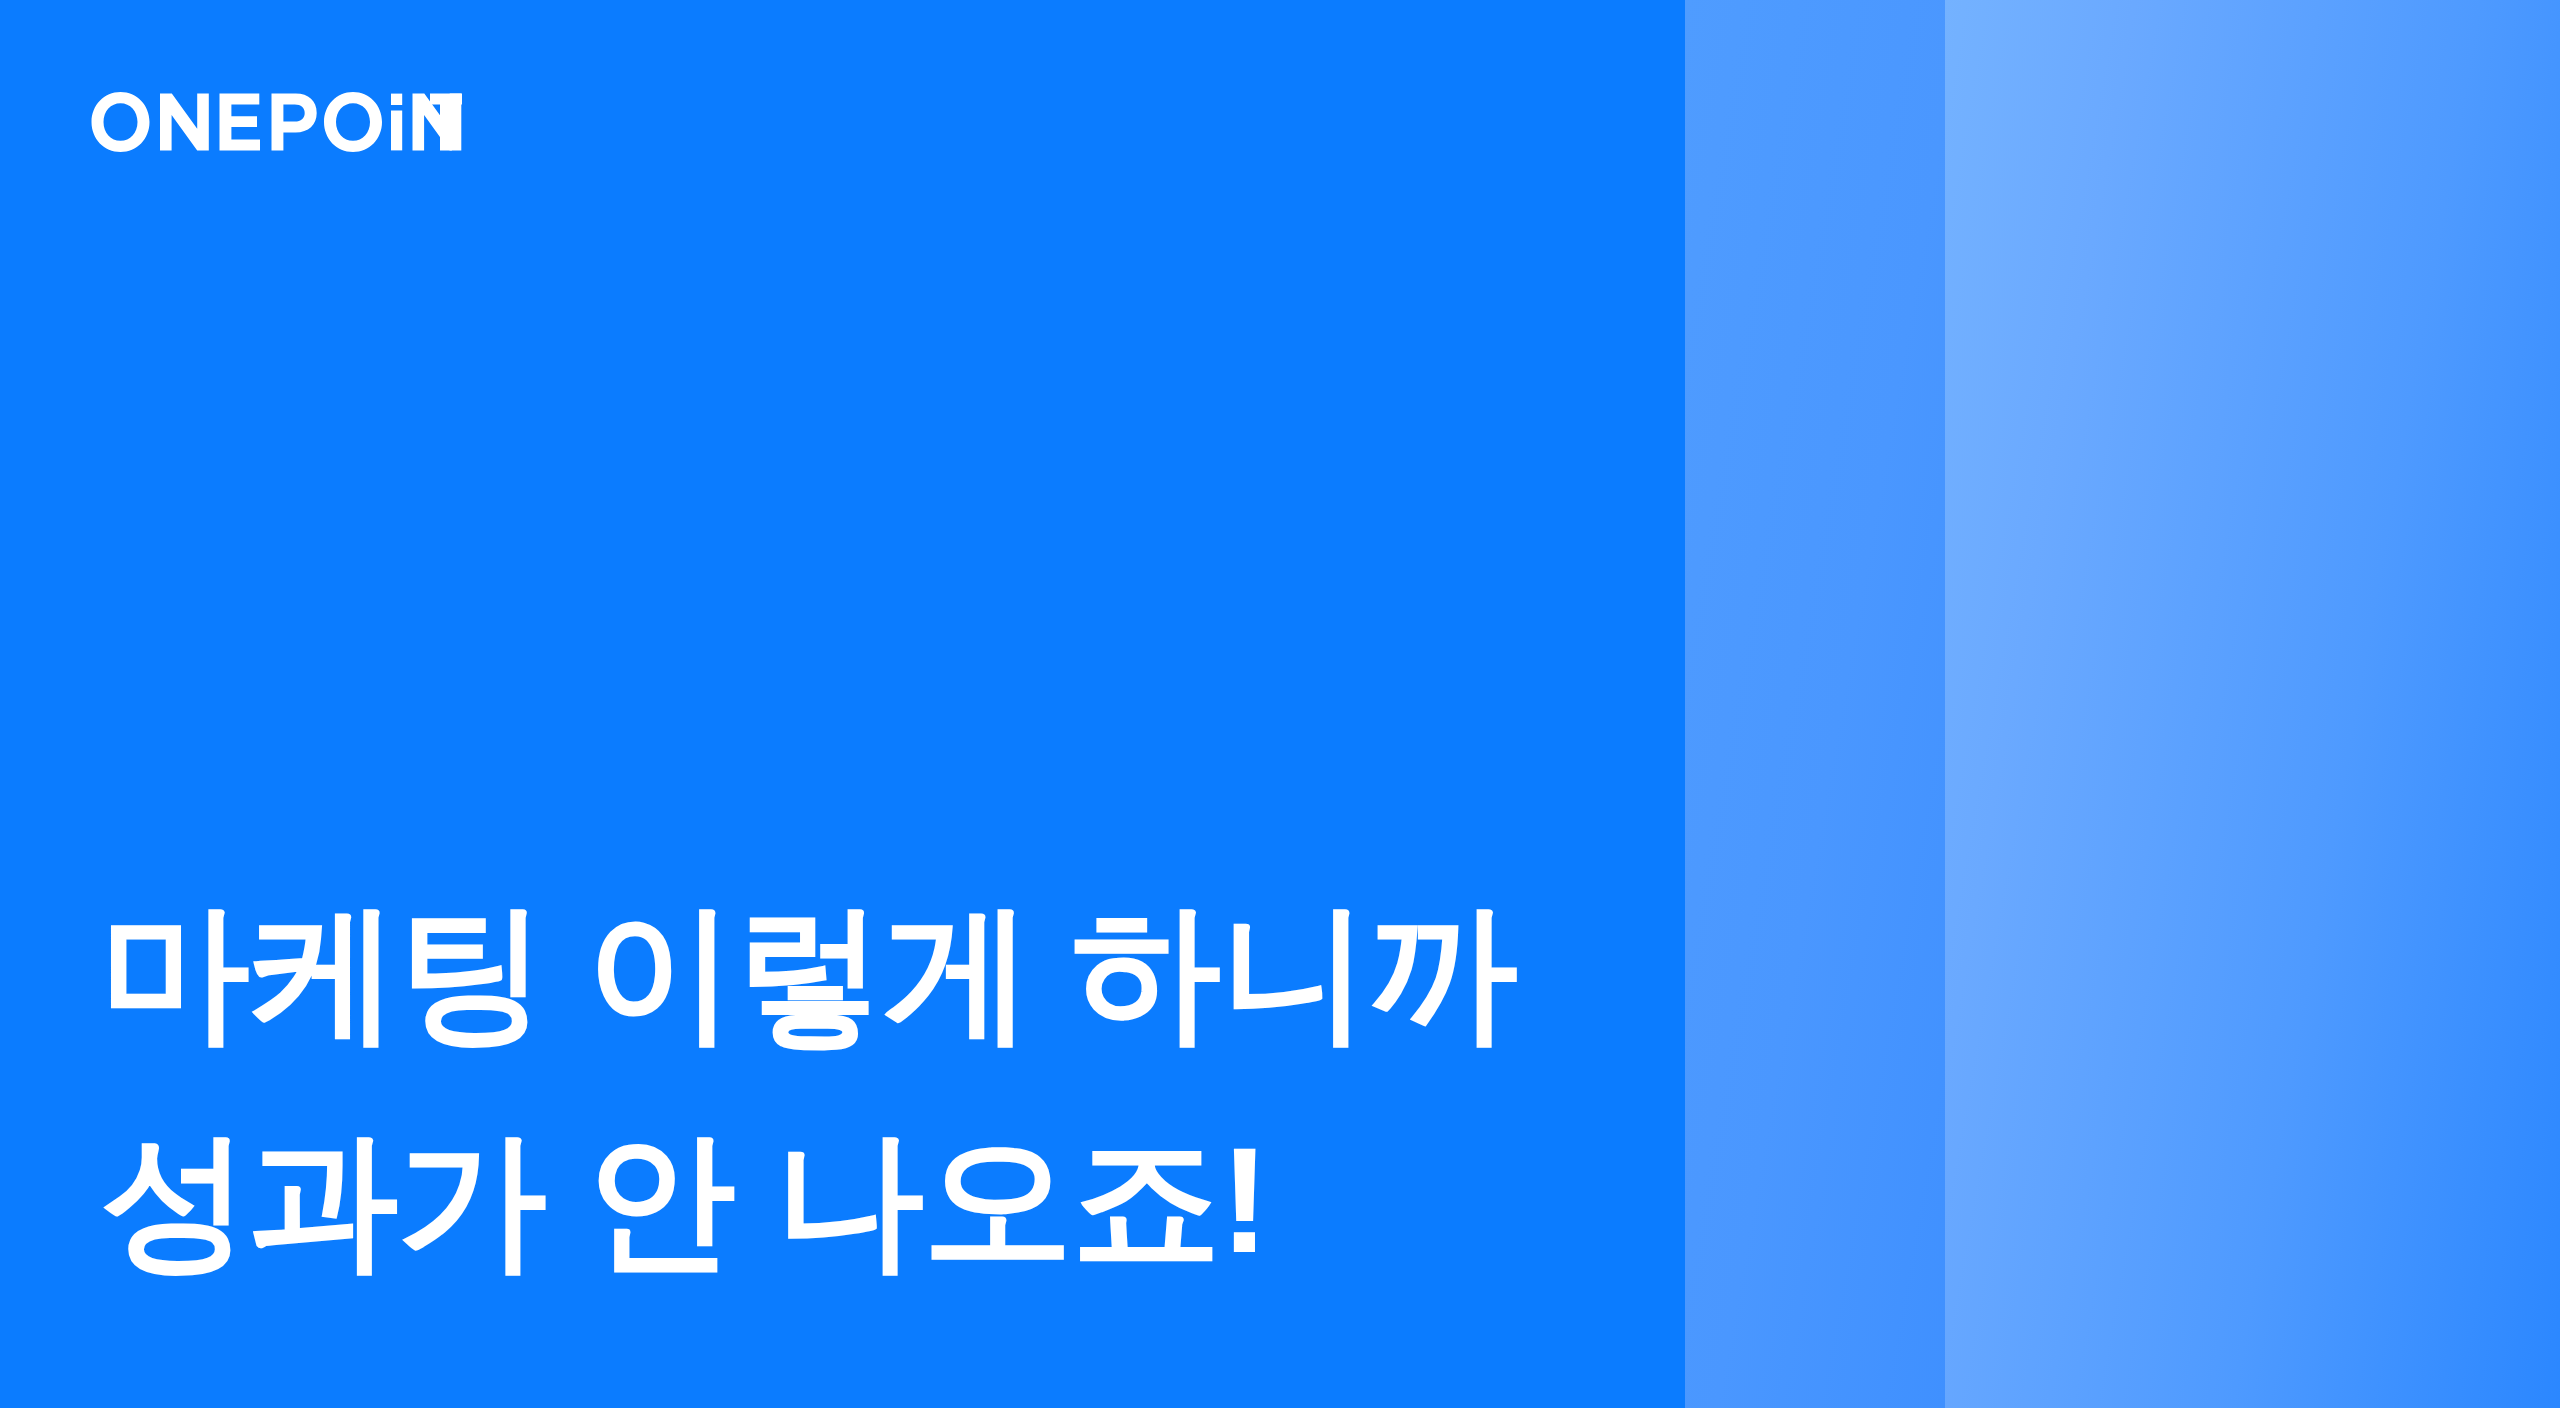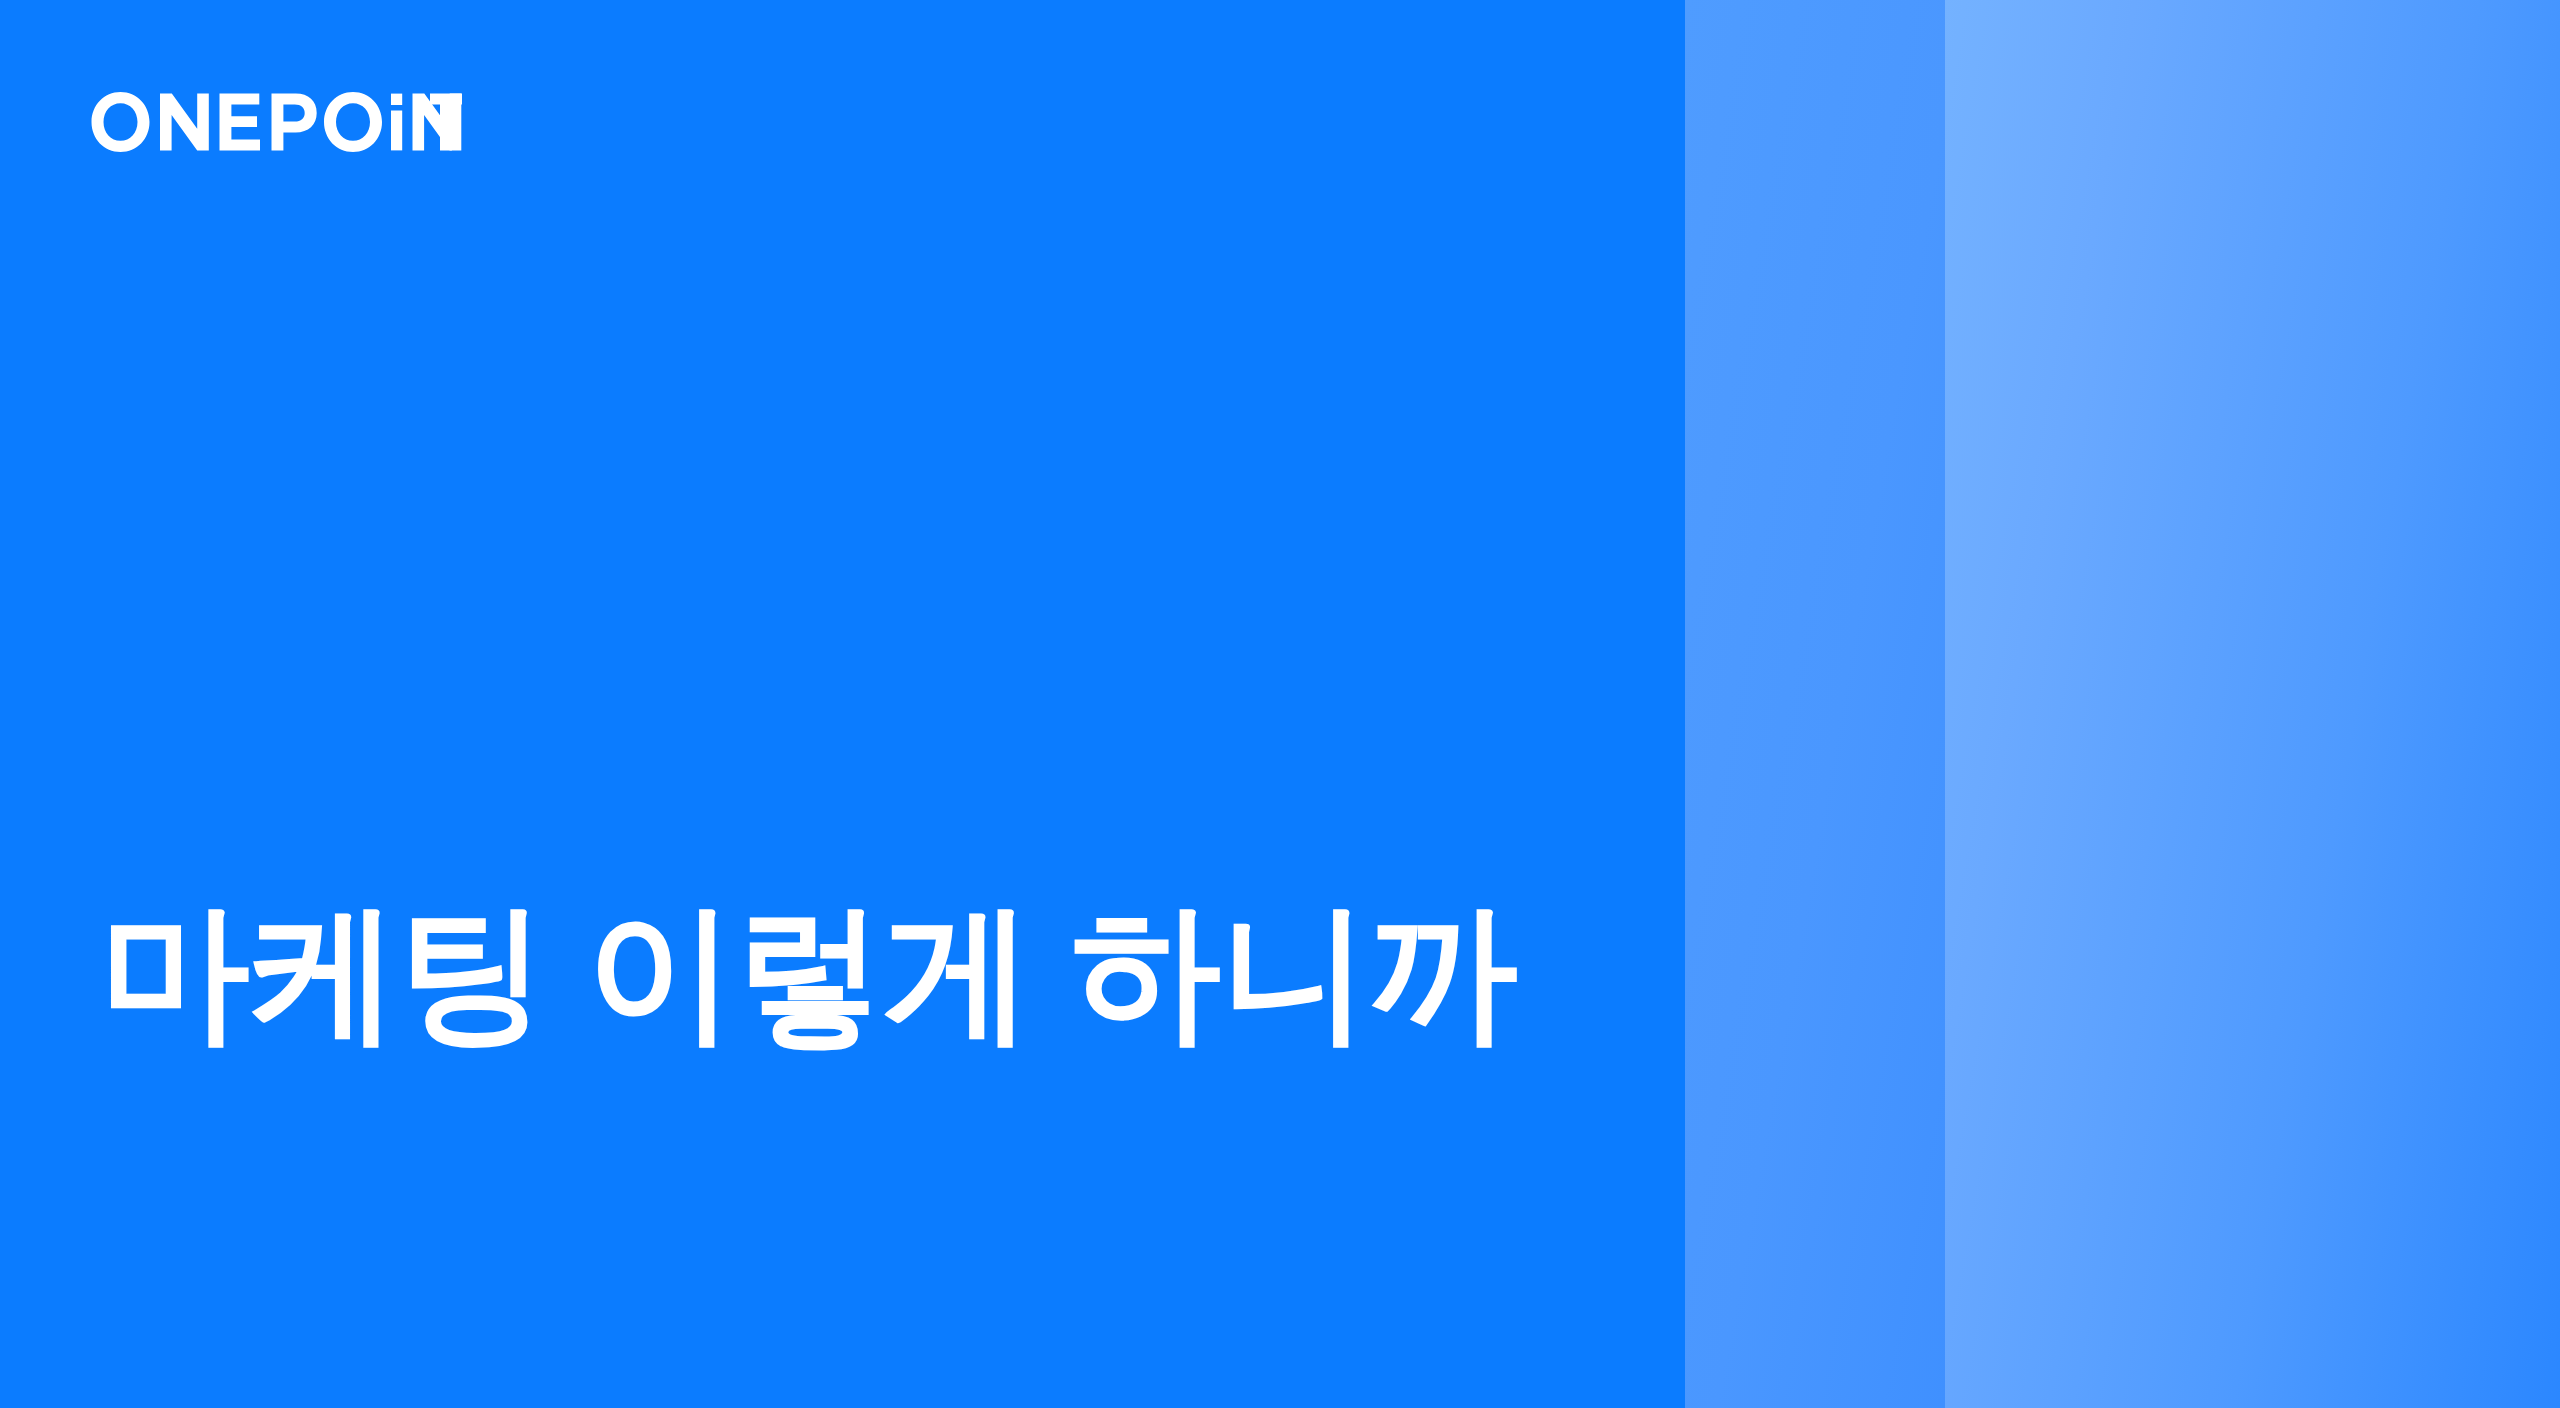--- a/index.html
+++ b/index.html
@@ -108,20 +108,21 @@
           <path d="M322.5 1.6h11.8l25.4 35.1V1.6h11.6V58.4h-11.6L334.1 23.1v35.3h-11.6z"></path>
 
           <path d="M340 1.6h32v10.9h-10.1V58.4h-11.9V12.5H340z"></path>
         </g>
       </svg>
 
     </div>
 
     <h1 class="headline">
       <span class="line">마케팅 이렇게 하니까</span>
+      <span class="line">성과가 안 나오죠!</span>
     </h1>
 
   </div>
 
   <div class="bands">
     <div class="band band-mid"></div>
     <div class="band band-light"></div>
   </div>
 
 </div>

